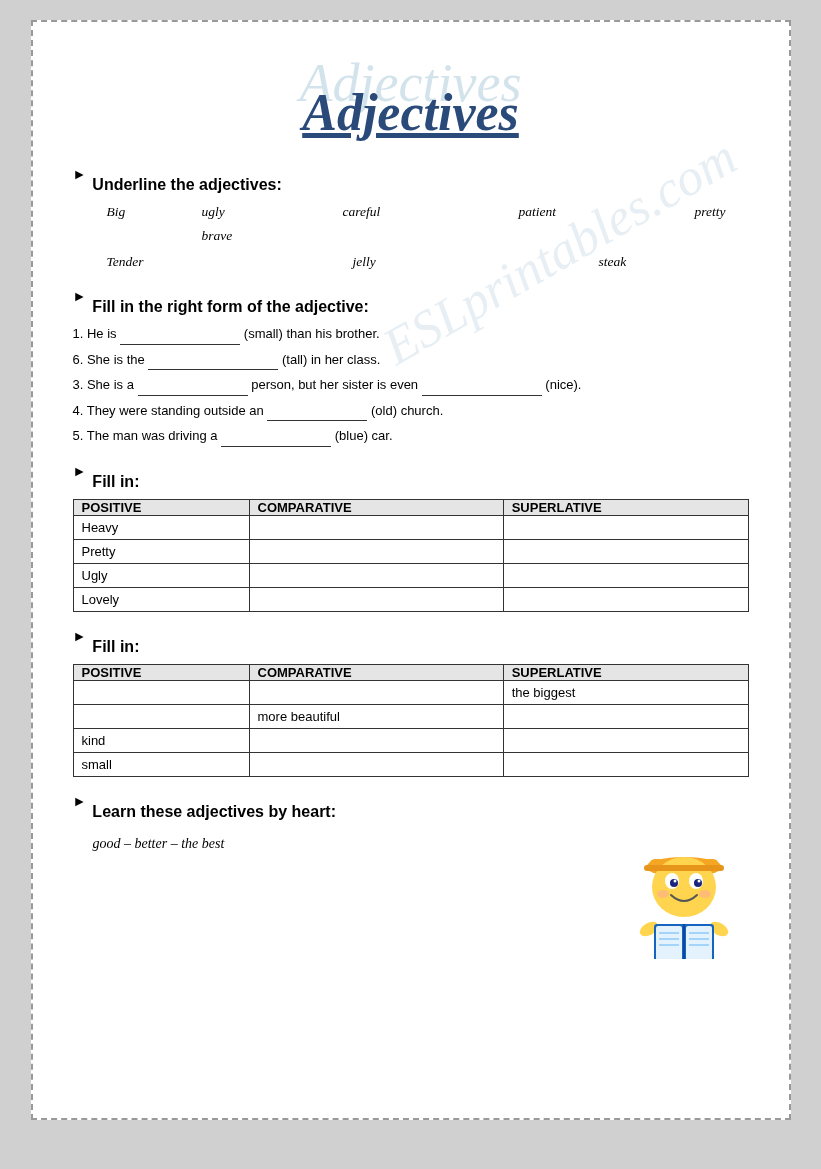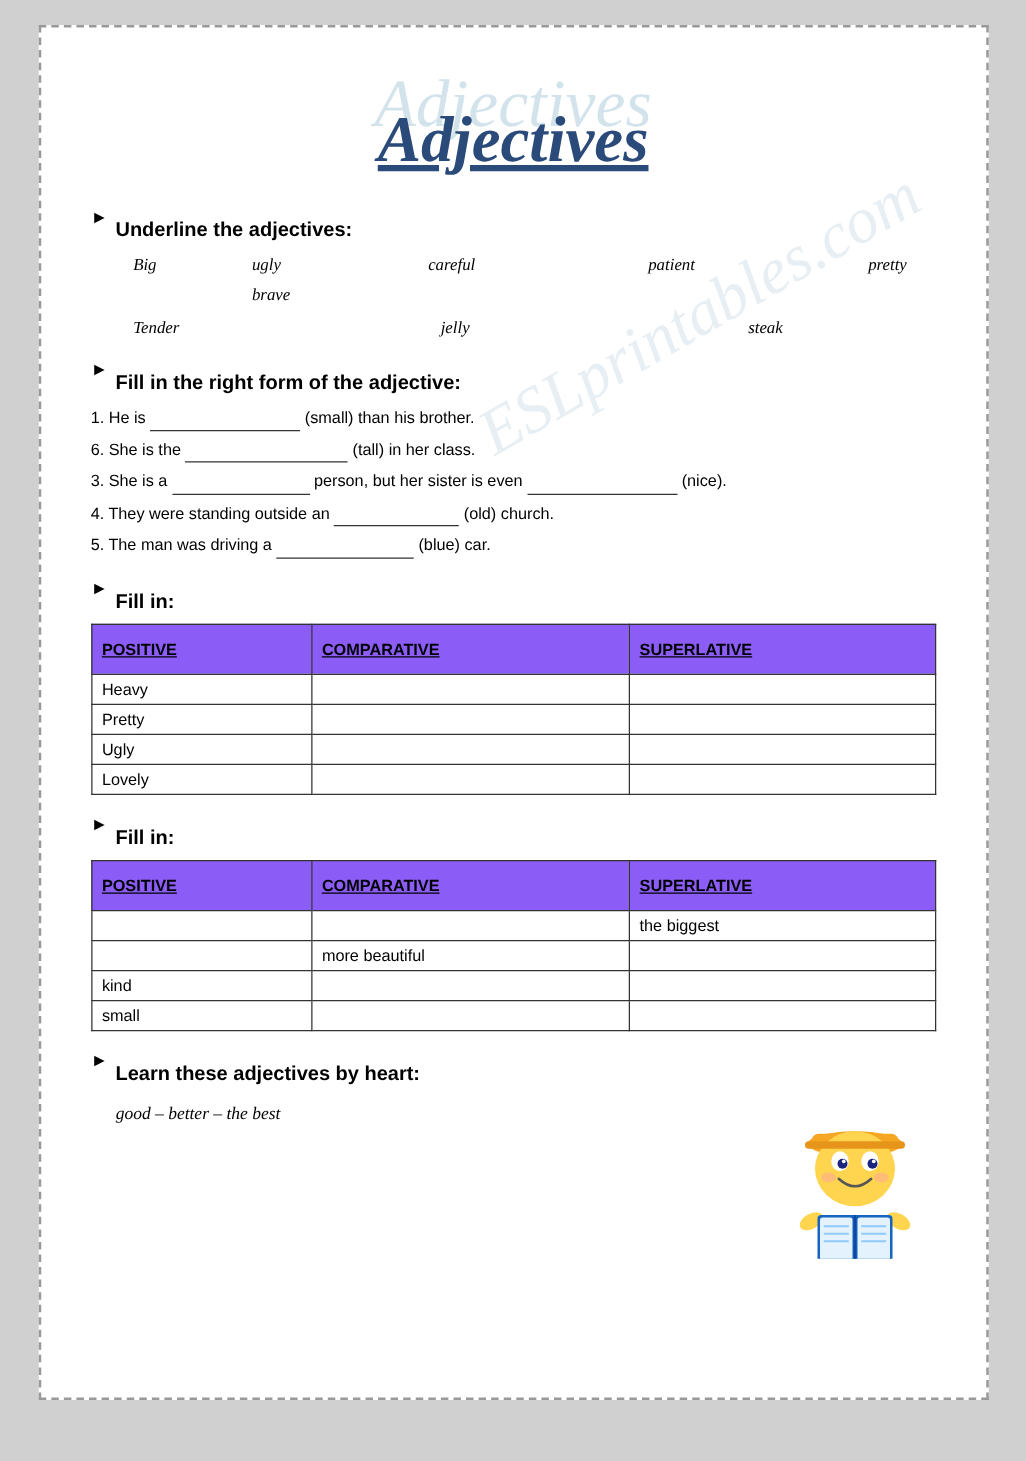--- a/index.html
+++ b/index.html
@@ -142,25 +142,24 @@
     .fill-table {
       width: 100%;
       border-collapse: collapse;
       margin-bottom: 16px;
       font-family: Arial, sans-serif;
       font-size: 13px;
     }
 
     .fill-table th {
       border: 1.5px solid #333;
-      padding: 12px 8px;
+      padding: 0 8px;
       font-weight: bold;
       text-align: left;
-      background: #8b5cf6;
-      text-decoration: underline;
+      background: #e5e5e5;
     }
 
     .fill-table td {
       border: 1.5px solid #333;
       padding: 4px 8px;
       height: 24px;
       margin-left: 24px;
     }
 
     

